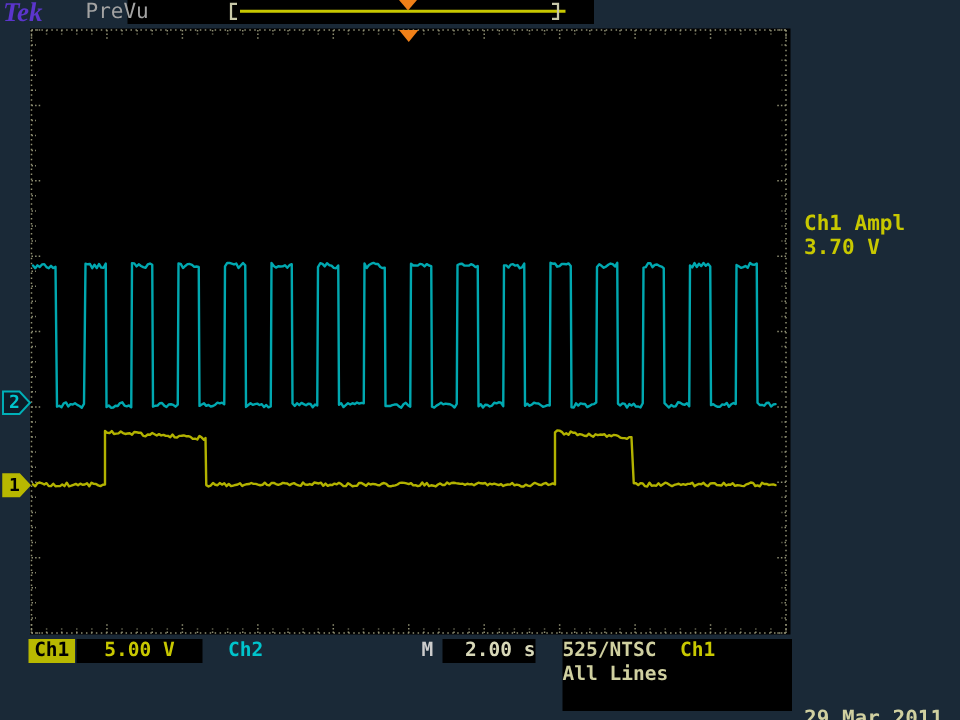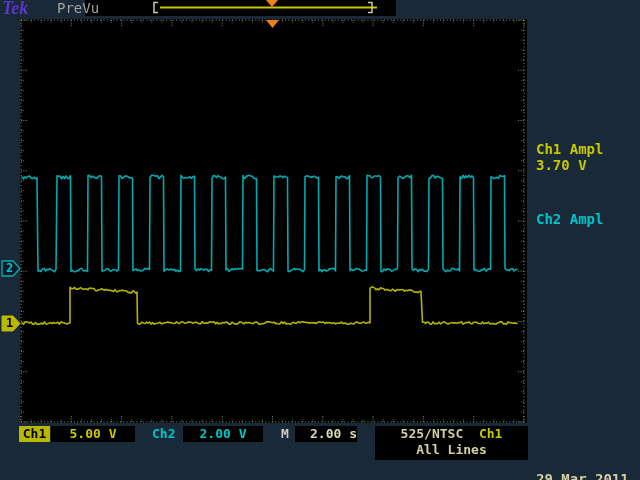--- a/index.html
+++ b/index.html
@@ -22,22 +22,22 @@
   .meas{width:96px;text-align:left;font-weight:bold;font-size:14px;line-height:16px;}
   #meas-ch1{left:536px;top:141px;color:#c8c800;}
   #meas-ch2{left:536px;top:211px;color:#00c4cc;}
   .sbar{top:426px;height:16px;font-weight:bold;font-size:13px;line-height:16px;}
   #ch1-label-box{left:19px;width:31px;background:#b8b800;color:#000;text-align:center;}
   #ch1-scale-box{left:51px;width:84px;background:#000;color:#c8c800;text-align:center;}
   #ch2-label{left:152px;color:#00c4cc;}
   #ch2-scale-box{left:183px;width:80px;background:#000;color:#00c4cc;text-align:center;}
   #tb-label{left:281px;color:#cccccc;}
   #tb-box{left:295px;width:62px;background:#000;color:#d8d8b8;text-align:right;}
-  #video-box{left:375px;top:426px;width:153px;height:34px;background:#000;
-             font-weight:bold;font-size:13px;line-height:16px;text-align:center;}
+  #video-box{left:375px;top:426px;width:153px;height:48px;background:#000;
+             font-weight:bold;font-size:13px;line-height:16px;}
   #video-line1{color:#d0d0a0;}
   #video-line1 .src{color:#c8c800;}
   #video-line2{color:#d0d0a0;}
   #clock{left:536px;top:442px;font-weight:bold;font-size:14px;line-height:15px;
          color:#d0d0a0;white-space:pre;}
 </style>
 </head>
 <body>
 
 <div id="screen">
@@ -249,27 +249,25 @@
     </svg>
 
   <div class="abs chmark" id="ch2-mark-digit">2</div>
   <div class="abs chmark" id="ch1-mark-digit">1</div>
 
   <div class="abs meas" id="meas-ch1">
     <div>Ch1 Ampl</div>
     <div>3.70 V</div>
   </div>
   <div class="abs meas" id="meas-ch2">
-    <div>Ch2 Ampl</div>
   </div>
 
   <div class="abs sbar" id="ch1-label-box">Ch1</div>
   <div class="abs sbar" id="ch1-scale-box">5.00 V</div>
   <div class="abs sbar" id="ch2-label">Ch2</div>
-  <div class="abs sbar" id="ch2-scale-box">2.00 V</div>
   <div class="abs sbar" id="tb-label">M</div>
   <div class="abs sbar" id="tb-box">2.00 s</div>
 
   <div class="abs" id="video-box">
     <div id="video-line1"><span>525/NTSC</span>&nbsp;&nbsp;<span class="src">Ch1</span></div>
     <div id="video-line2">All Lines</div>
   </div>
 
   <div class="abs" id="clock">
     <div>29 Mar 2011</div>

